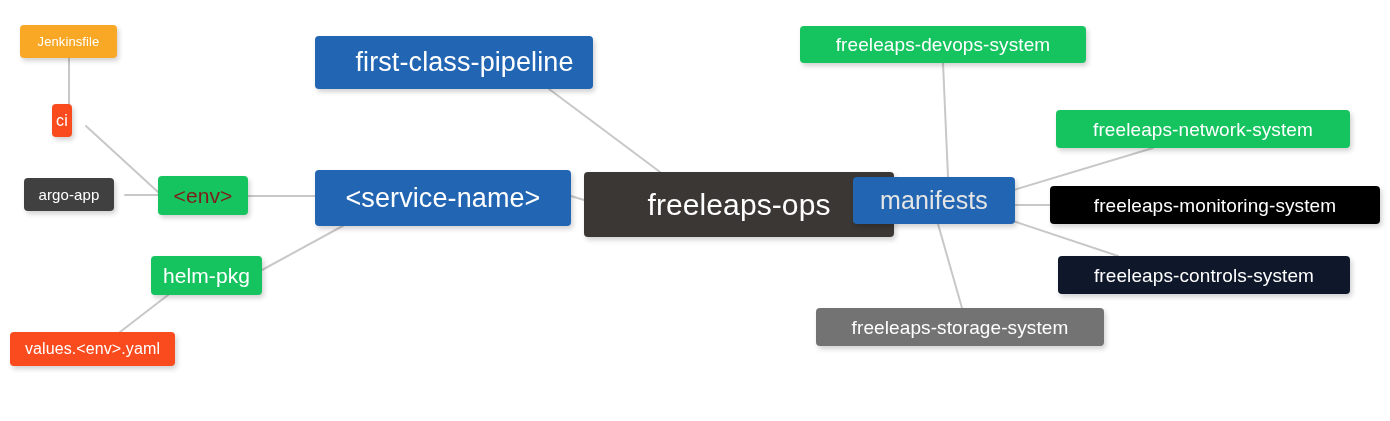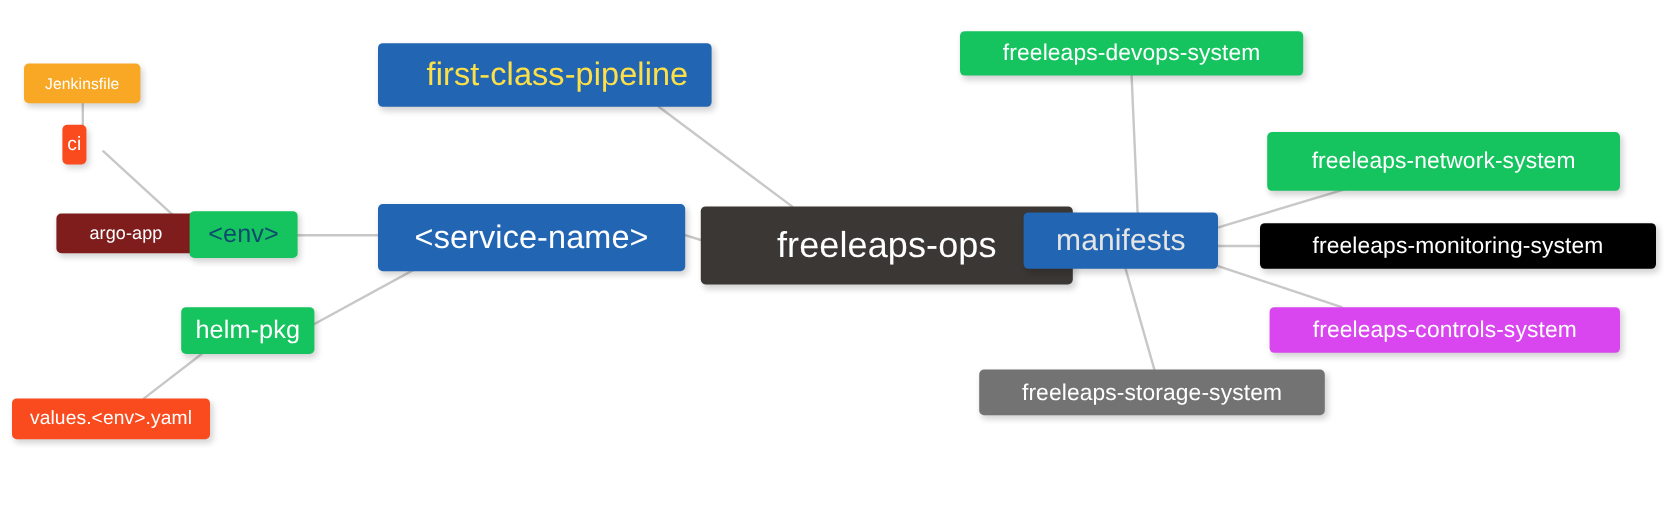--- a/index.html
+++ b/index.html
@@ -54,59 +54,59 @@
       <line x1="571" y1="196" x2="584" y2="200" stroke="#c8c8c8" stroke-width="2" stroke-linecap="round"></line>
       <line x1="549" y1="89" x2="660" y2="172" stroke="#c8c8c8" stroke-width="2" stroke-linecap="round"></line>
       <line x1="846" y1="202" x2="853" y2="202" stroke="#c8c8c8" stroke-width="2" stroke-linecap="round"></line>
       <line x1="948" y1="177" x2="943" y2="63" stroke="#c8c8c8" stroke-width="2" stroke-linecap="round"></line>
       <line x1="1007" y1="192" x2="1153" y2="148" stroke="#c8c8c8" stroke-width="2" stroke-linecap="round"></line>
       <line x1="1007" y1="205" x2="1050" y2="205" stroke="#c8c8c8" stroke-width="2" stroke-linecap="round"></line>
       <line x1="1007" y1="219" x2="1118" y2="256" stroke="#c8c8c8" stroke-width="2" stroke-linecap="round"></line>
       <line x1="938" y1="224" x2="962" y2="308" stroke="#c8c8c8" stroke-width="2" stroke-linecap="round"></line>
     </svg>
   <div id="node-layer">
-      <div class="node" style="left: 20px; top: 25px; width: 97px; height: 33px; background: rgb(249, 168, 38); font-size: 13px; color: rgb(255, 255, 255); margin-top: 28px;">
+      <div class="node" style="left: 20px; top: 25px; width: 97px; height: 33px; background: rgb(249, 168, 38); font-size: 13px; color: rgb(255, 255, 255);">
         <span class="node-label">Jenkinsfile</span>
       </div>
       <div class="node" style="left: 52px; top: 104px; width: 20px; height: 33px; background: rgb(250, 75, 30); font-size: 16px; color: rgb(255, 255, 255);">
         <span class="node-label">ci</span>
       </div>
-      <div class="node" style="left: 47px; top: 178px; width: 116px; height: 33px; background: #7f1d1d; font-size: 15px; color: rgb(255, 255, 255);">
+      <div class="node" style="left: 24px; top: 178px; width: 90px; height: 33px; background: #404040; font-size: 15px; color: rgb(255, 255, 255);">
         <span class="node-label">argo-app</span>
       </div>
-      <div class="node" style="left: 158px; top: 176px; width: 90px; height: 39px; background: rgb(22, 196, 95); font-size: 21px; color: #0c4a6e;">
+      <div class="node" style="left: 158px; top: 176px; width: 90px; height: 39px; background: rgb(22, 196, 95); font-size: 21px; color: #7f1d1d;">
         <span class="node-label">&lt;env&gt;</span>
       </div>
       <div class="node" style="left: 151px; top: 256px; width: 111px; height: 39px; background: rgb(22, 196, 95); font-size: 21px; color: rgb(255, 255, 255);">
         <span class="node-label">helm-pkg</span>
       </div>
       <div class="node" style="left: 10px; top: 332px; width: 165px; height: 34px; background: rgb(250, 75, 30); font-size: 16px; color: rgb(255, 255, 255);">
         <span class="node-label">values.&lt;env&gt;.yaml</span>
       </div>
       <div class="node" style="left: 315px; top: 170px; width: 256px; height: 56px; background: rgb(34, 102, 179); font-size: 27px; color: rgb(255, 255, 255);">
         <span class="node-label">&lt;service-name&gt;</span>
       </div>
-      <div class="node" style="left: 315px; top: 36px; width: 278px; height: 53px; background: rgb(34, 102, 179); font-size: 27px; color: #fde047; padding-left: 21px;">
+      <div class="node" style="left: 315px; top: 36px; width: 278px; height: 53px; background: rgb(34, 102, 179); font-size: 27px; color: #ffffff; padding-left: 21px;">
         <span class="node-label">first-class-pipeline</span>
       </div>
       <div class="node" style="left: 584px; top: 172px; width: 310px; height: 65px; background: rgb(59, 55, 52); font-size: 30px; color: rgb(255, 255, 255);">
         <span class="node-label">freeleaps-ops</span>
       </div>
       <div class="node" style="left: 853px; top: 177px; width: 162px; height: 47px; background: rgb(34, 102, 179); font-size: 25px; color: #e5e5e5;">
         <span class="node-label">manifests</span>
       </div>
       <div class="node" style="left: 800px; top: 26px; width: 286px; height: 37px; background: rgb(22, 196, 95); font-size: 19px; color: rgb(255, 255, 255);">
         <span class="node-label">freeleaps-devops-system</span>
       </div>
-      <div class="node" style="left: 1056px; top: 110px; width: 294px; height: 49px; background: rgb(22, 196, 95); font-size: 19px; color: rgb(255, 255, 255);">
+      <div class="node" style="left: 1056px; top: 110px; width: 294px; height: 38px; background: rgb(22, 196, 95); font-size: 19px; color: rgb(255, 255, 255);">
         <span class="node-label">freeleaps-network-system</span>
       </div>
       <div class="node" style="left: 1050px; top: 186px; width: 330px; height: 38px; background: #000000; font-size: 19px; color: rgb(255, 255, 255);">
         <span class="node-label">freeleaps-monitoring-system</span>
       </div>
-      <div class="node" style="left: 1058px; top: 256px; width: 292px; height: 38px; background: #d946ef; font-size: 19px; color: rgb(255, 255, 255);">
+      <div class="node" style="left: 1058px; top: 256px; width: 292px; height: 38px; background: #0f172a; font-size: 19px; color: rgb(255, 255, 255);">
         <span class="node-label">freeleaps-controls-system</span>
       </div>
       <div class="node" style="left: 816px; top: 308px; width: 288px; height: 38px; background: #737373; font-size: 19px; color: rgb(255, 255, 255);">
         <span class="node-label">freeleaps-storage-system</span>
       </div>
     </div>
 </div>
 
 </body></html>

